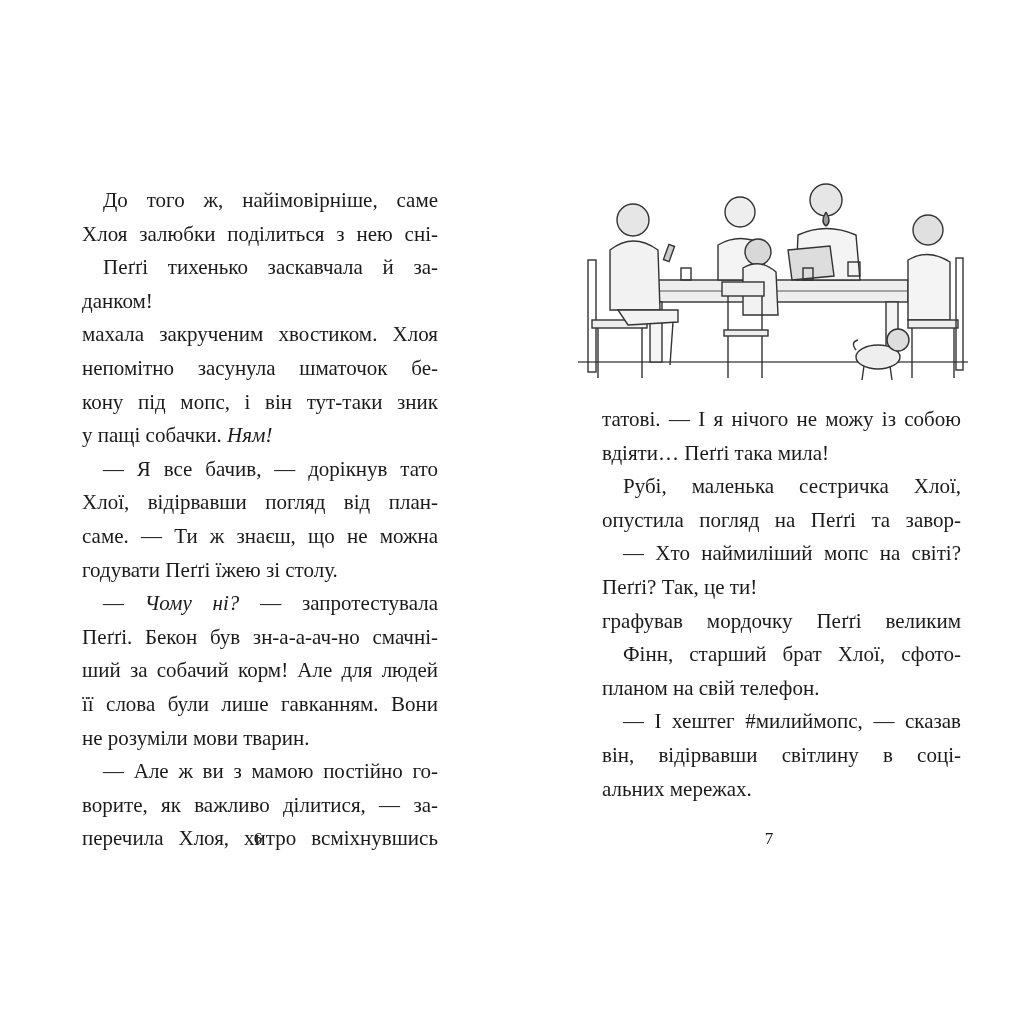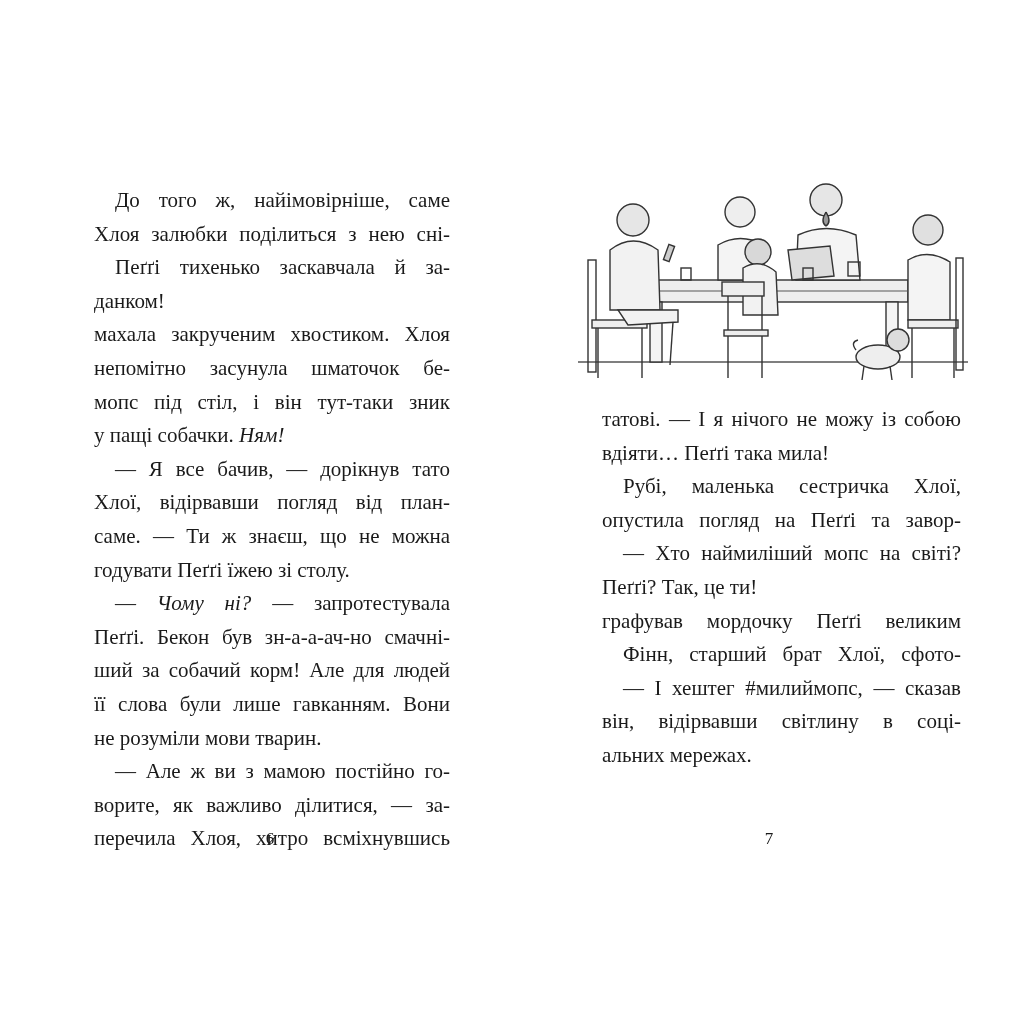--- a/index.html
+++ b/index.html
@@ -1,19 +1,19 @@
 <!DOCTYPE html>
 <html><head>
 <meta charset="utf-8">
 <style>
   html, body { margin:0; padding:0; background:#ffffff; }
   body { width:1024px; height:1024px; position:relative; overflow:hidden;
          font-family:"Liberation Serif","DejaVu Serif",serif; color:#1a1a1a; }
   .page { position:absolute; top:0; height:1024px; }
-  .page-left { left:12px; width:512px;padding-left:28px; }
+  .page-left { left:0; width:512px;padding-left:28px; }
   .page-right { left:512px; width:512px; }
   .text-block { position:absolute; font-size:21px; line-height:33.6px; text-align:justify; }
   .left-text { left:82px; top:184px; width:356px; }
   .right-text { left:74px; top:403px; width:359px;margin-left:16px; }
   .line { display:block; white-space:nowrap; text-align:justify; text-align-last:justify; height:33.6px; }
   .line.last { text-align-last:left; }
   .indent { padding-left:21px; }
   .pagenum { position:absolute; top:829px; font-size:17px; width:40px; text-align:center; }
   .left-num { left:238px; }
   .right-num { left:237px; }
@@ -24,21 +24,21 @@
 <body>
 
 <div class="page page-left">
   <div class="text-block left-text" id="left-text">
       <span class="line indent">До того ж, найімовірніше, саме</span>
       <span class="line">Хлоя залюбки поділиться з нею сні-</span>
       <span class="line indent">Пеґґі тихенько заскавчала й за-</span>
       <span class="line last">данком!</span>
       <span class="line">махала закрученим хвостиком. Хлоя</span>
       <span class="line">непомітно засунула шматочок бе-</span>
-      <span class="line">мопс під стіл, і він тут-таки зник</span>
+      <span class="line">кону під мопс, і він тут-таки зник</span>
       <span class="line last"><span>у пащі собачки. </span><em>Ням!</em></span>
       <span class="line indent">— Я все бачив, — дорікнув тато</span>
       <span class="line">Хлої, відірвавши погляд від план-</span>
       <span class="line">саме. — Ти ж знаєш, що не можна</span>
       <span class="line last">годувати Пеґґі їжею зі столу.</span>
       <span class="line indent"><span>— </span><em>Чому ні?</em><span> — запротестувала</span></span>
       <span class="line">Пеґґі. Бекон був зн-а-а-ач-но смачні-</span>
       <span class="line">ший за собачий корм! Але для людей</span>
       <span class="line">її слова були лише гавканням. Вони</span>
       <span class="line last">не розуміли мови тварин.</span>
@@ -108,18 +108,19 @@
   </svg>
   <div class="text-block right-text" id="right-text">
       <span class="line">татові. — І я нічого не можу із собою</span>
       <span class="line last">вдіяти… Пеґґі така мила!</span>
       <span class="line indent">Рубі, маленька сестричка Хлої,</span>
       <span class="line">опустила погляд на Пеґґі та завор-</span>
       <span class="line indent">— Хто наймиліший мопс на світі?</span>
       <span class="line last">Пеґґі? Так, це ти!</span>
       <span class="line">графував мордочку Пеґґі великим</span>
       <span class="line indent">Фінн, старший брат Хлої, сфото-</span>
+      <span class="line last">планом на свій телефон.</span>
       <span class="line indent">— І хештег #милиймопс, — сказав</span>
       <span class="line">він, відірвавши світлину в соці-</span>
       <span class="line last">альних мережах.</span>
     </div>
   <div class="pagenum right-num">7</div>
 </div>
 
 </body></html>

